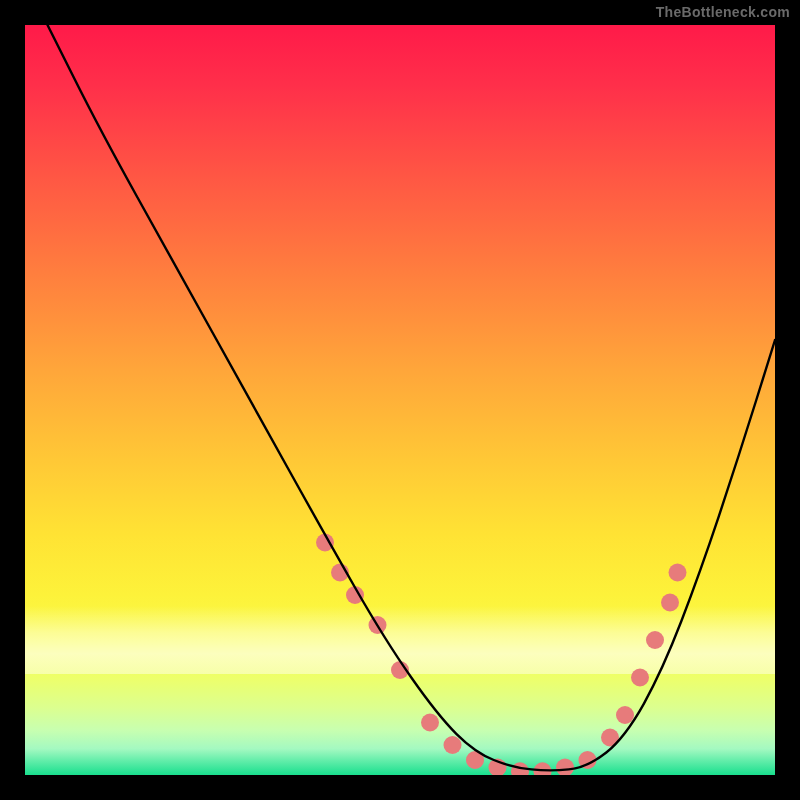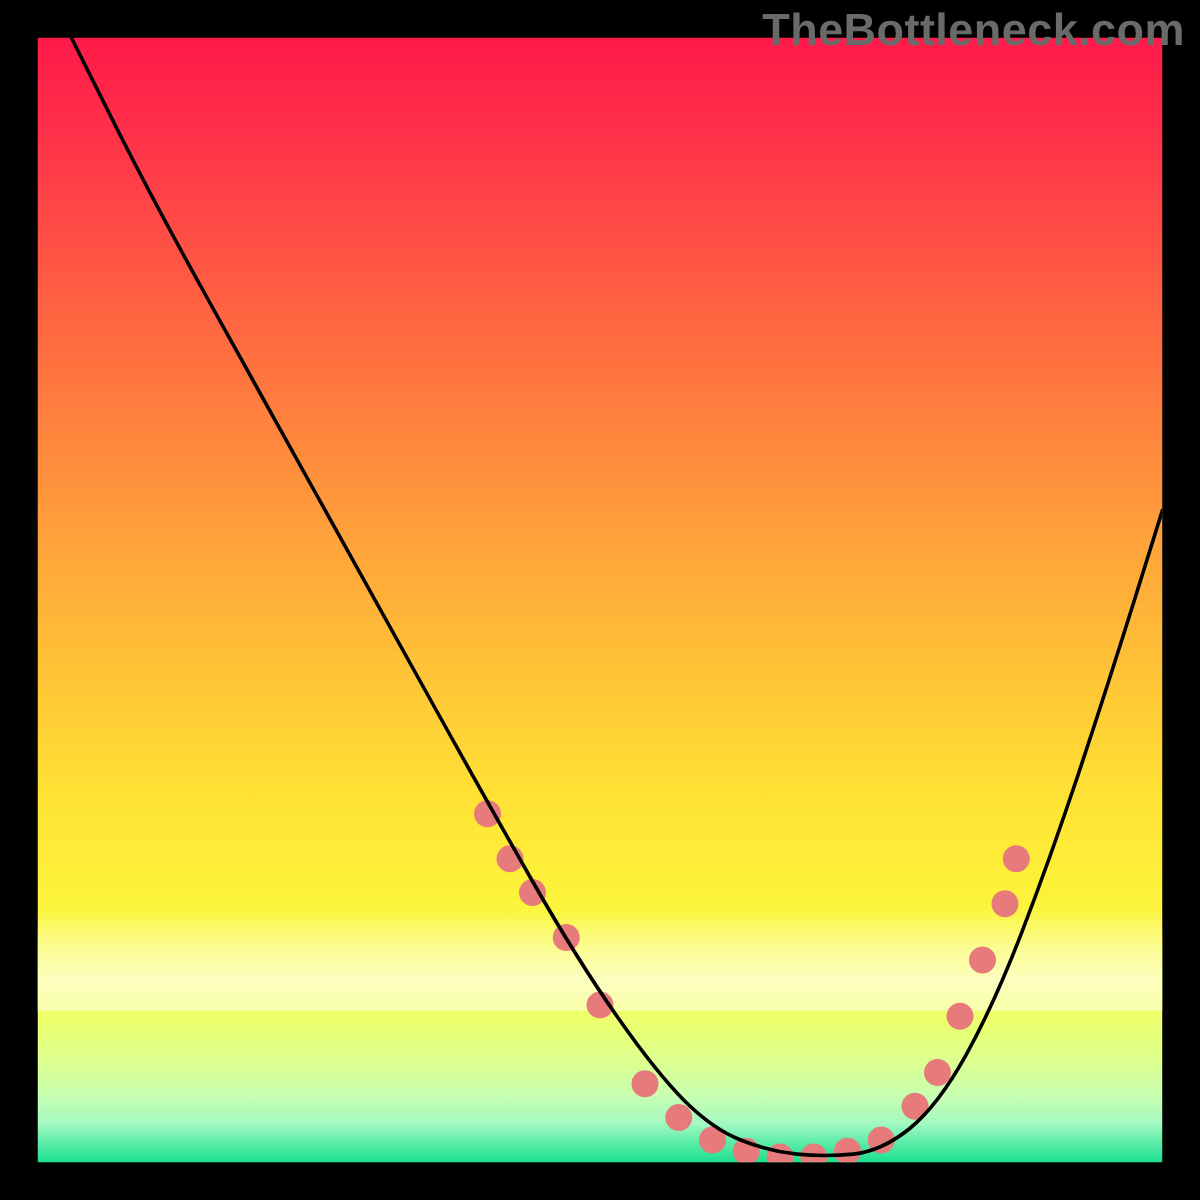--- a/index.html
+++ b/index.html
@@ -64,21 +64,21 @@
   }
   .curve-svg {
     position: absolute;
     inset: 0;
   }
   .watermark {
     position: absolute;
     top: 4px;
     right: 10px;
     color: #6a6a6a;
-    font-size: 30px;
+    font-size: 14px;
     font-weight: 600;
     letter-spacing: 0.3px;
     user-select: none;
     margin-left: 24px;
   }
 </style>
 </head>
 <body>
 
 <div class="frame">

